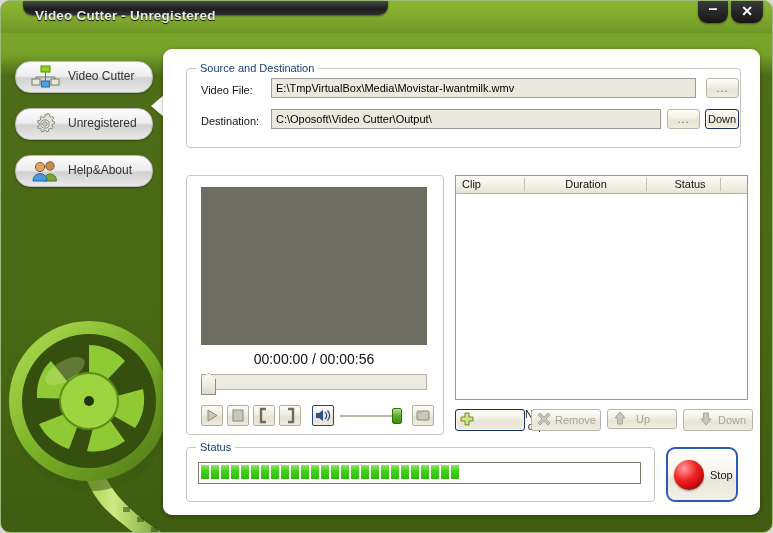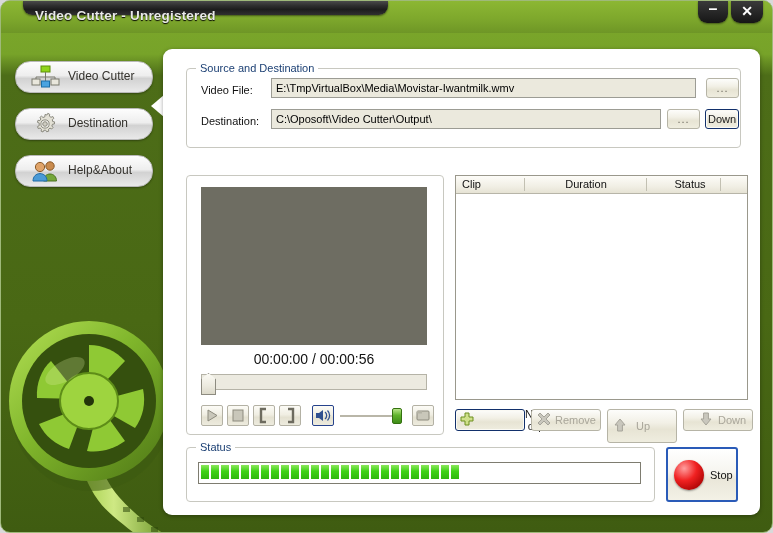--- a/index.html
+++ b/index.html
@@ -138,21 +138,21 @@
   .lrow{position:absolute;left:0;right:0;height:15px;}
   .lrow.sel{background:#e6e3d4;}
   .lrow .c{position:absolute;top:1px;font-size:11px;color:#000;}
   
   .pbar{position:absolute;background:#fff;border:1px solid #7e7c70;box-sizing:border-box;}
   .pseg{position:absolute;top:2px;width:8px;height:14px;
     background:linear-gradient(180deg,#8ce85a 0%,#3fd218 45%,#2fb80f 100%);}
   .stopbtn{
     position:absolute;box-sizing:border-box;
     background:linear-gradient(180deg,#ffffff 0%,#f6f5ef 45%,#eae7da 60%,#f3f1e6 100%);
-    border:2px solid #2a5bb8;border-radius:3px;cursor:pointer;
+    border:2px solid #2a5bb8;border-radius:9px;cursor:pointer;
   }
   .stoplbl{position:absolute;font-size:11px;color:#111;}
   .reddot{
     position:absolute;width:30px;height:30px;border-radius:50%;
     background:radial-gradient(circle at 34% 28%,#ff9e9e 0%,#f02121 42%,#b60808 75%,#7d0404 100%);
     box-shadow:0 1px 2px rgba(0,0,0,.4);
   }
 </style>
 </head>
 <body>
@@ -193,21 +193,21 @@
     <div class="sb-btn" style="top:75px;">
       <span class="sb-ico">
         <svg width="30" height="24" viewBox="0 0 24 24">
           <g fill="#e3e1d6" stroke="#8b8a80" stroke-width="1">
             <path d="M12 2.5l1.9.5.9-1.7 1.9 1-.3 1.9 1.6 1.1 1.8-.8 1 1.9-1.5 1.2.4 1.9 1.9.4-.2 2.1-1.9.2-.7 1.8 1.3 1.4-1.4 1.6-1.7-.9-1.5 1.2.2 1.9-2 .6-1-1.6-1.9.1-.8 1.7-1.9-.8.4-1.9-1.4-1.3-1.8.6-.8-2 1.7-.9V11l-1.8-.7.6-2 1.9.3 1-1.6-1-1.6 1.7-1.2 1.4 1.3 1.8-.6z"></path>
             <circle cx="12" cy="12" r="4.1" fill="#f7f6f1"></circle>
             <circle cx="12" cy="12" r="2.3" fill="#cfcdc2"></circle>
           </g>
         </svg>
       </span>
-      <span class="lbl">Destination</span>
+      <span class="lbl">Unregistered</span>
     </div>
 
     <div class="sb-btn" style="top:122px;">
       <span class="sb-ico">
         <svg width="30" height="24" viewBox="0 0 30 24">
           <circle cx="20" cy="7" r="4.2" fill="#c98b4e" stroke="#8a5a28"></circle>
           <path d="M13.5 22c0-4.3 2.9-7 6.5-7s6.5 2.7 6.5 7z" fill="#74a63a" stroke="#4d7320"></path>
           <circle cx="10" cy="8" r="4.6" fill="#e0a46a" stroke="#8a5a28"></circle>
           <path d="M3 22c0-4.6 3.2-7.4 7-7.4s7 2.8 7 7.4z" fill="#4a9ad6" stroke="#1f6ba5"></path>
         </svg>
@@ -339,21 +339,21 @@
       <span style="margin-left:3px;padding-left:48px;">New clip</span>
     </div>
     <div class="xpbtn dis" style="left:368px;top:360px;width:70px;height:22px;justify-content:flex-start;padding-left:4px;">
       <span style="display:inline-block;width:16px;">
         <svg width="14" height="14" viewBox="0 0 14 14">
             <path d="M3 1l4 4 4-4 2 2-4 4 4 4-2 2-4-4-4 4-2-2 4-4-4-4z" fill="#c9c7bd" stroke="#a6a49a"></path>
           </svg>
       </span>
       <span style="margin-left:3px;">Remove</span>
     </div>
-    <div class="xpbtn dis" style="left:444px;top:360px;width:70px;height:34px;justify-content:flex-start;padding-left:4px;">
+    <div class="xpbtn dis" style="left:444px;top:360px;width:70px;height:20px;justify-content:flex-start;padding-left:4px;">
       <span style="display:inline-block;width:16px;">
         <svg width="14" height="14" viewBox="0 0 14 14">
             <path d="M7 1l5 6H9.4v6H4.6V7H2z" fill="#c9c7bd" stroke="#a6a49a"></path>
           </svg>
       </span>
       <span style="margin-left:8px;">Up</span>
     </div>
     <div class="xpbtn dis" style="left:520px;top:360px;width:70px;height:22px;justify-content:flex-start;padding-left:14px;">
       <span style="display:inline-block;width:16px;">
         <svg width="14" height="14" viewBox="0 0 14 14">

